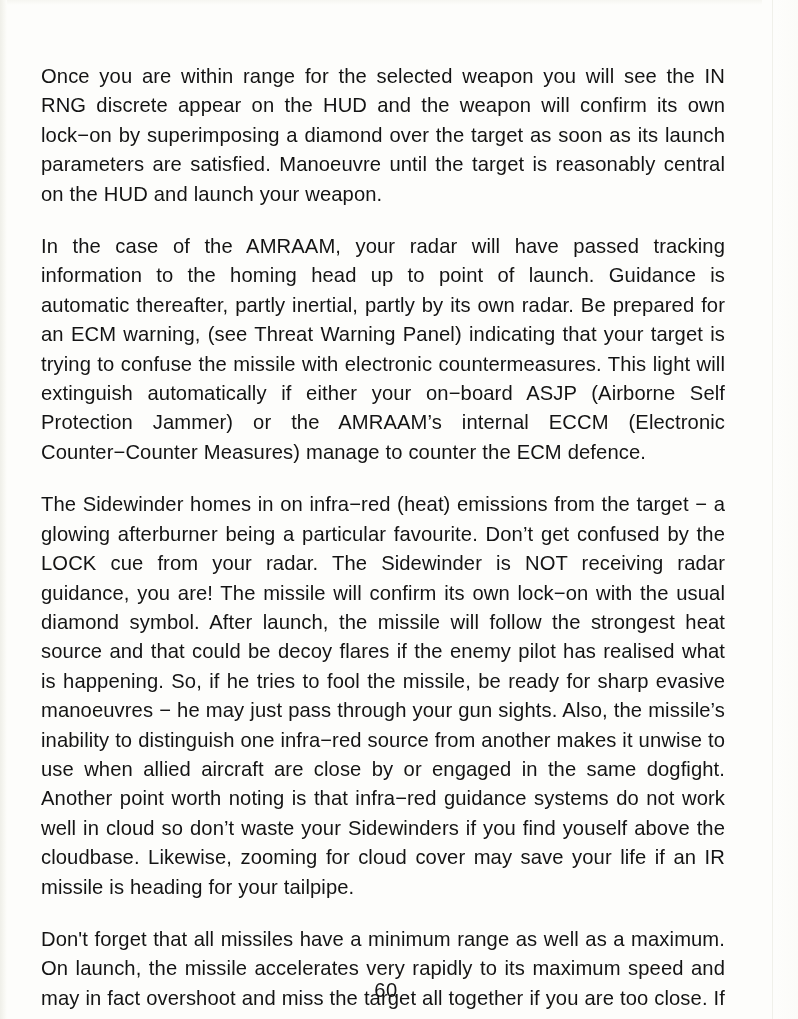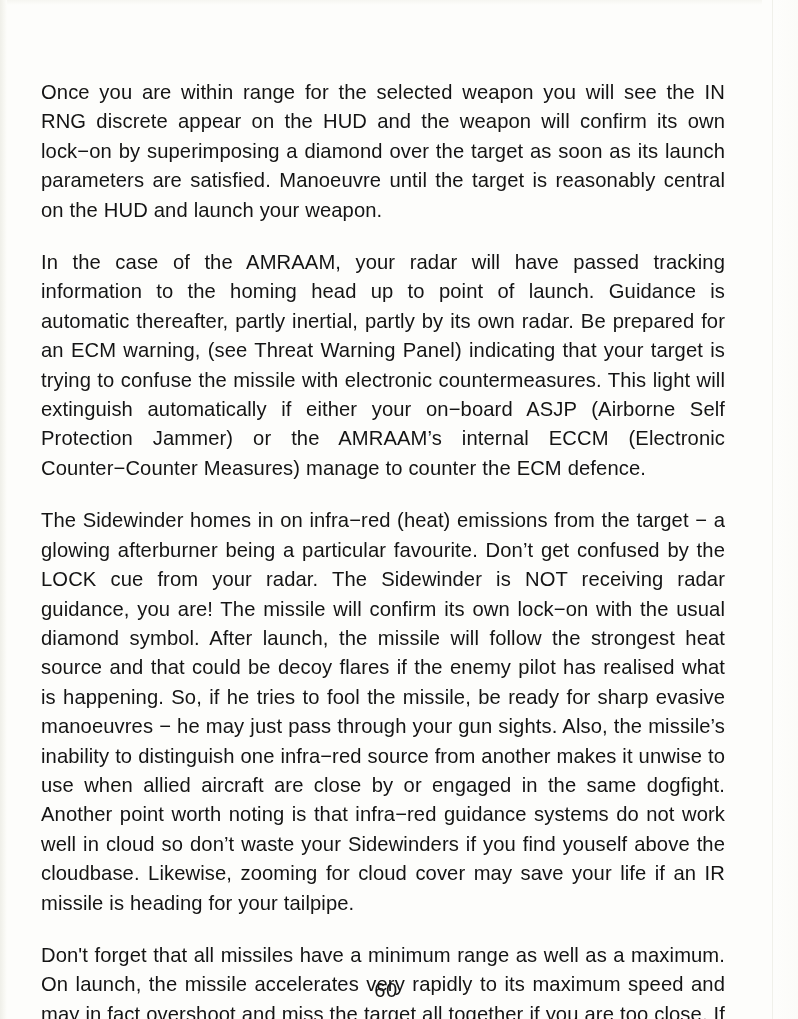--- a/index.html
+++ b/index.html
@@ -67,21 +67,21 @@
 
   
   .text-column {
     position: absolute;
     left: 41px;
     top: 62px;
     width: 684px;
   }
 
   .body-paragraph {
-    margin: 16px 0 23px 0;
+    margin: 0 0 23px 0;
     font-size: 20.2px;
     line-height: 29.4px;
     color: #141414;
     text-align: justify;
     text-justify: inter-word;
     letter-spacing: 0.1px;
     word-spacing: 0.2px;
   }
 
   .body-paragraph:last-of-type {

